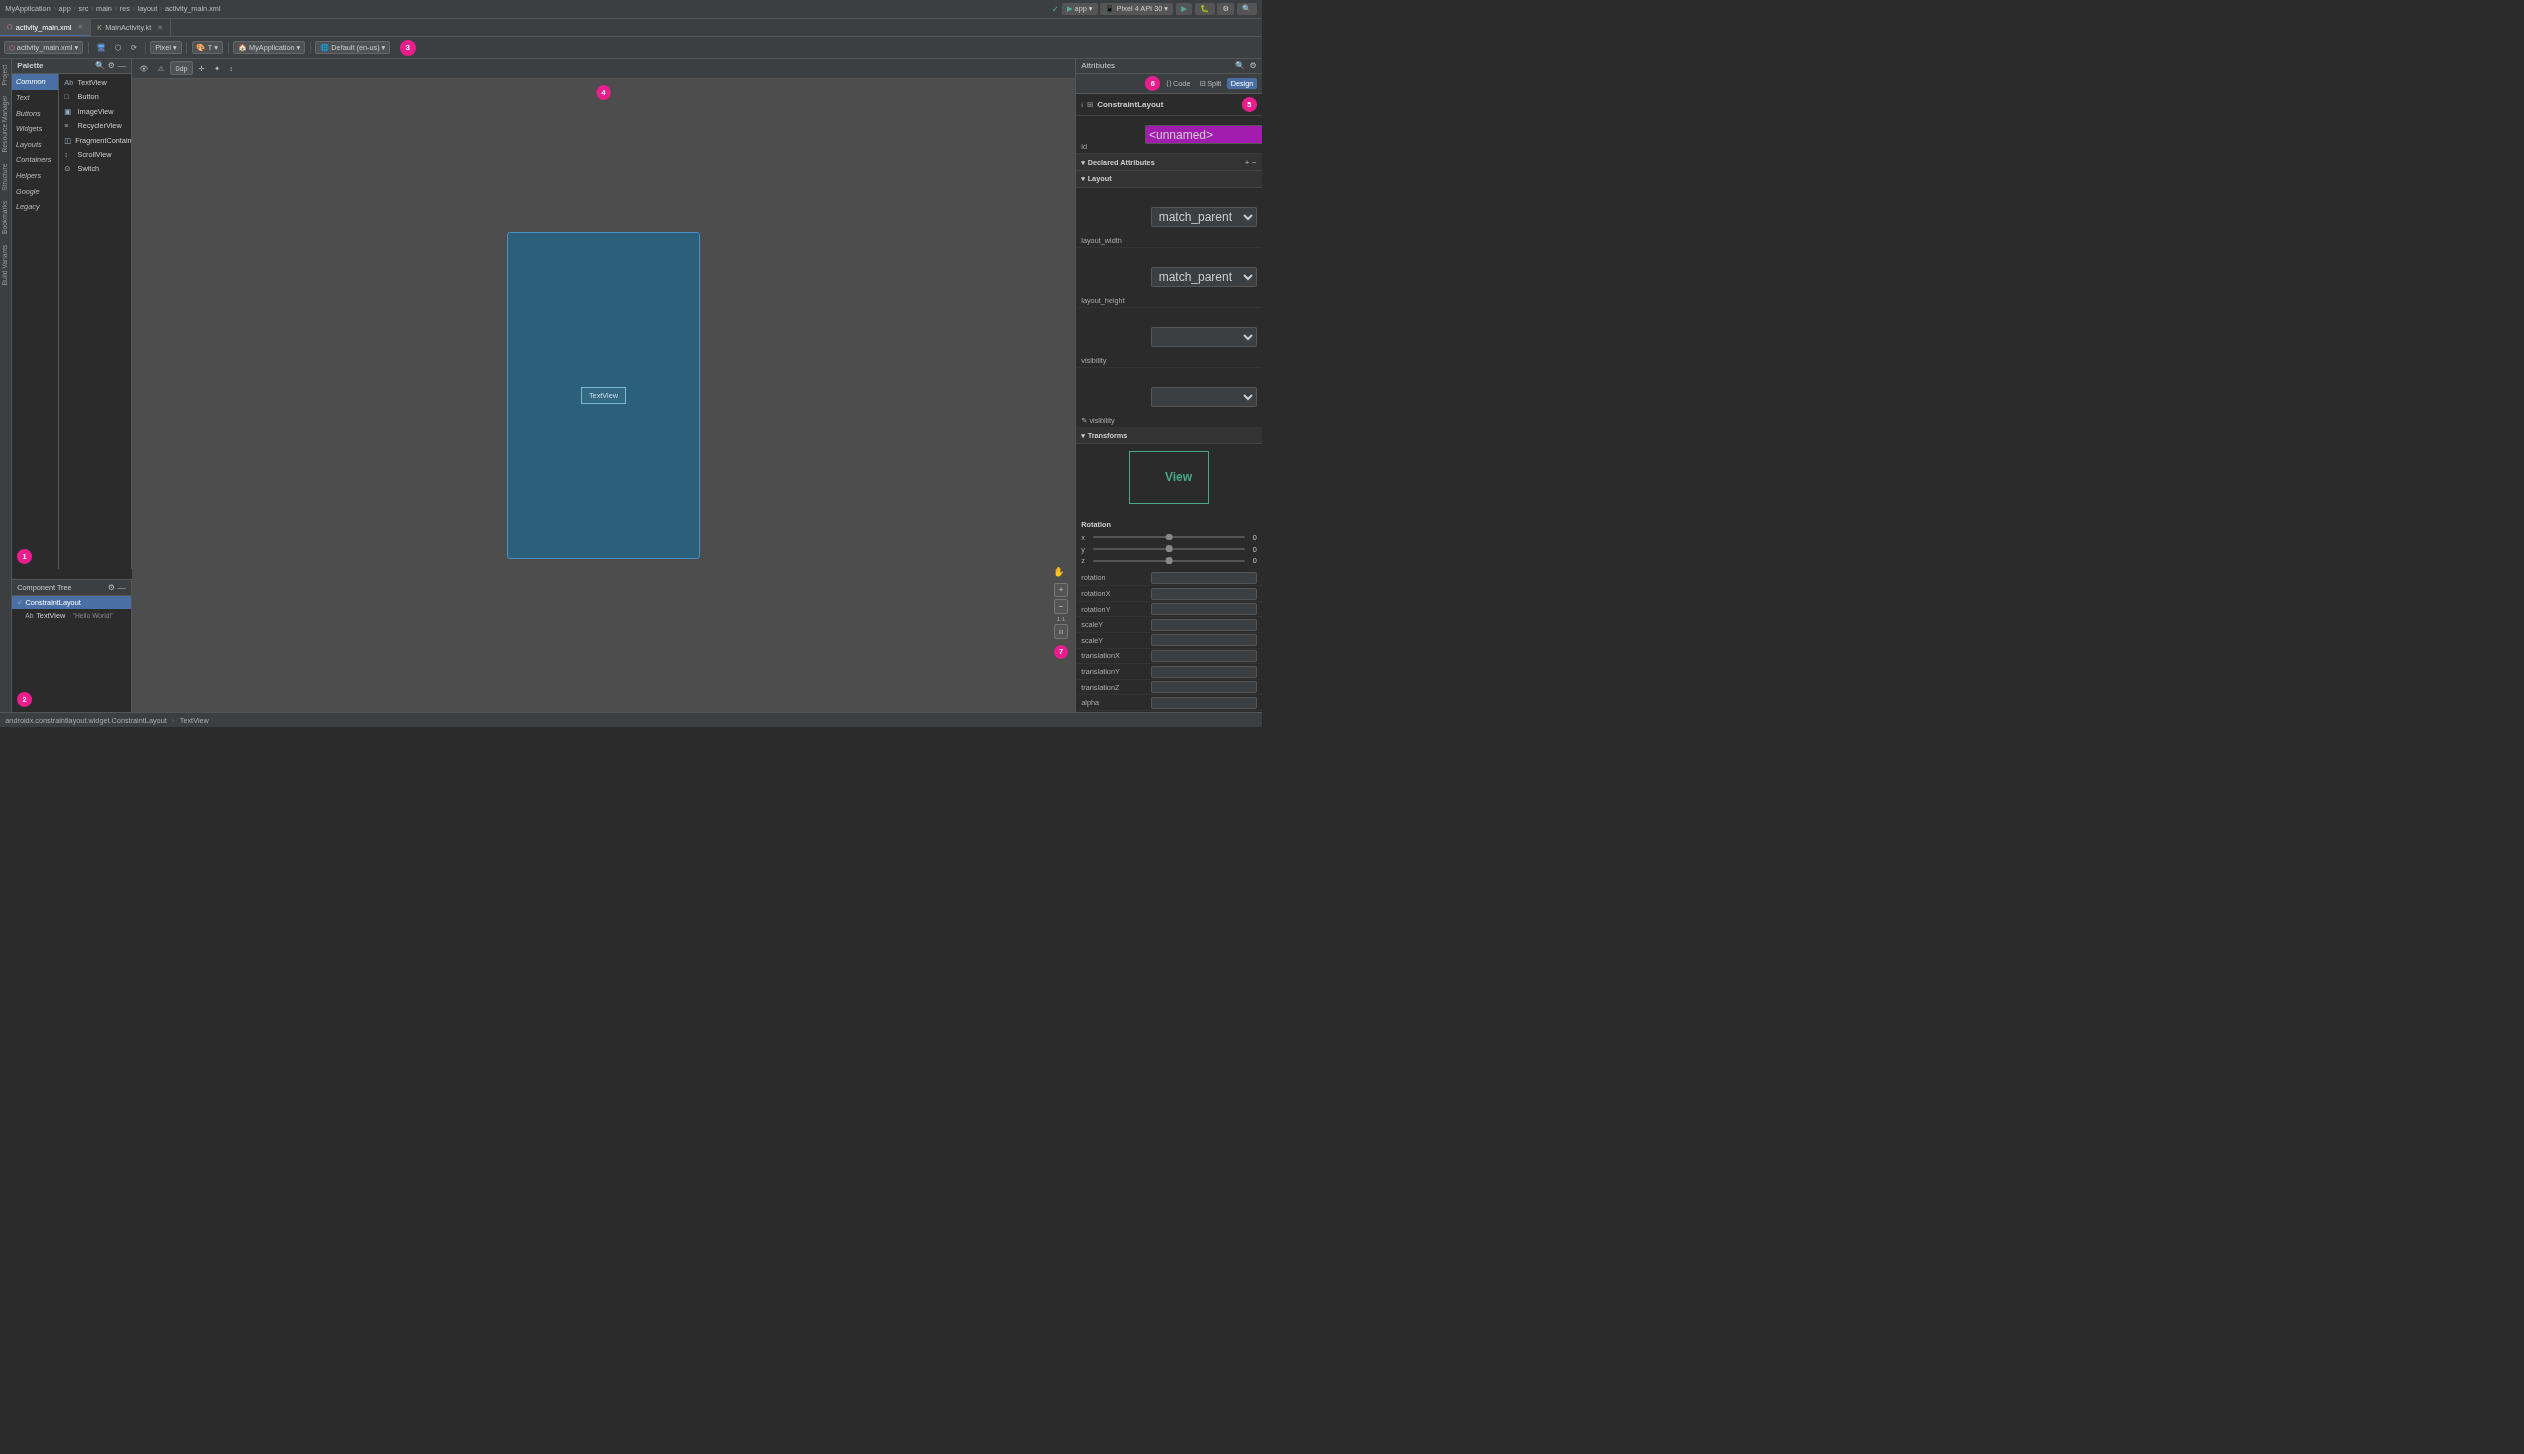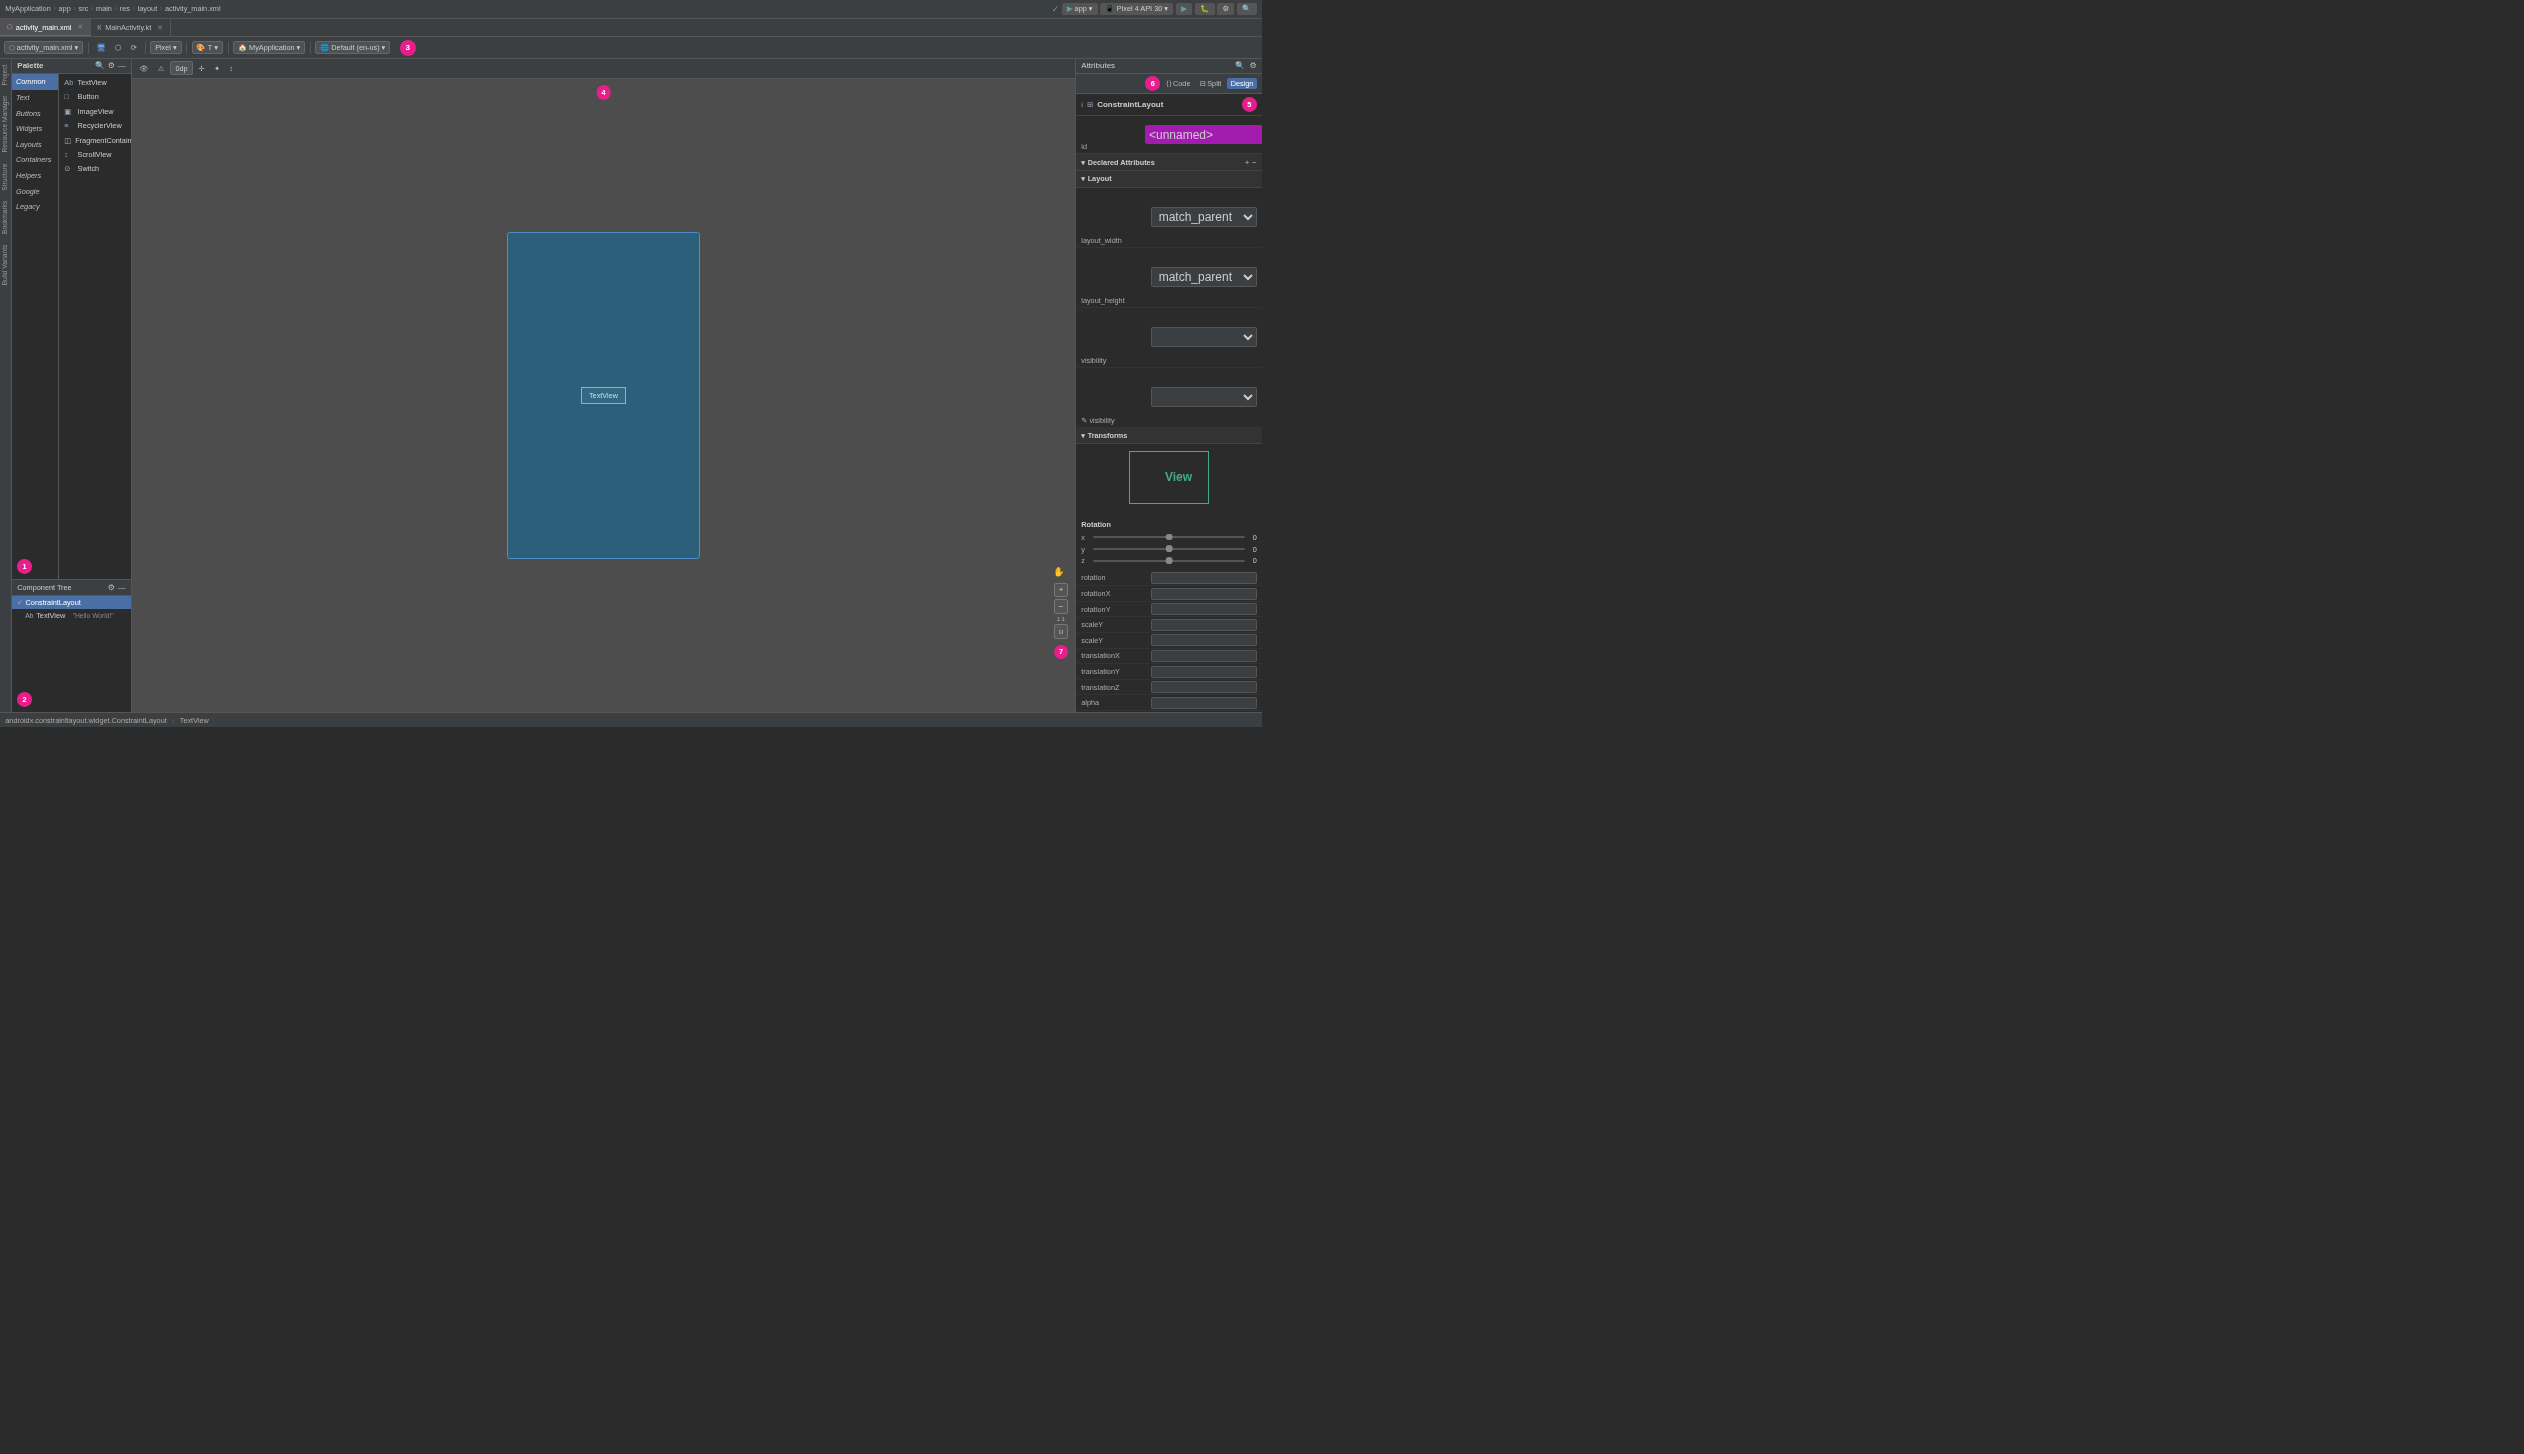--- a/index.html
+++ b/index.html
@@ -742,21 +742,21 @@
           </div>
           <div class="palette-item">
             <span class="palette-item-icon">⊙</span>
             <span>Switch</span>
           </div>
         </div>
       </div>
       <div class="palette-num-badge">1</div>
     </div>
 
-    <div class="component-tree" style="position:relative;height:133px;">
+    <div class="component-tree" style="position:relative;height:133px;margin-top:10px;">
       <div class="component-tree-header">
         <span>Component Tree</span>
         <div class="component-tree-actions">
           <button class="palette-header-btn">⚙</button>
           <button class="palette-header-btn">—</button>
         </div>
       </div>
       <div class="tree-item selected">
         <span class="tree-item-icon">↙</span>
         <span>ConstraintLayout</span>

